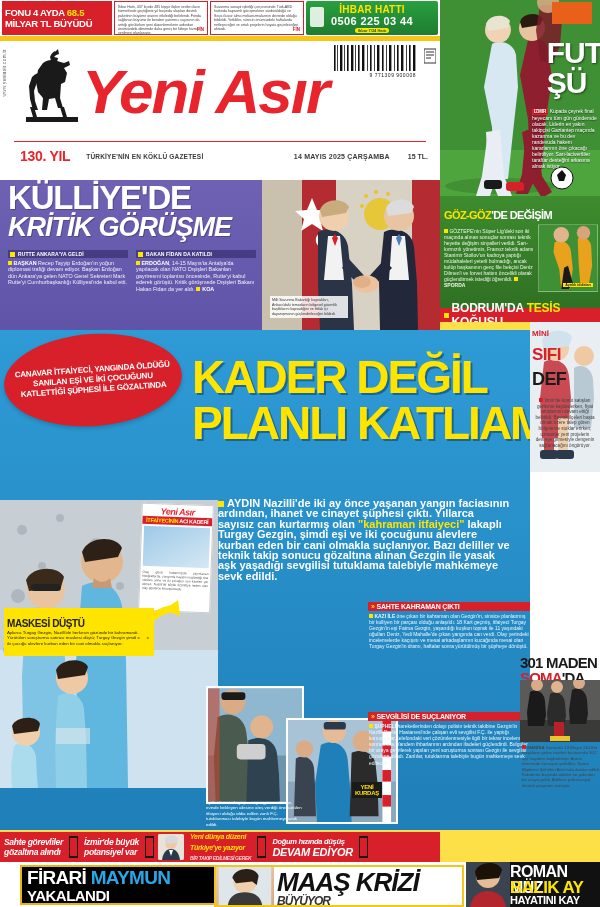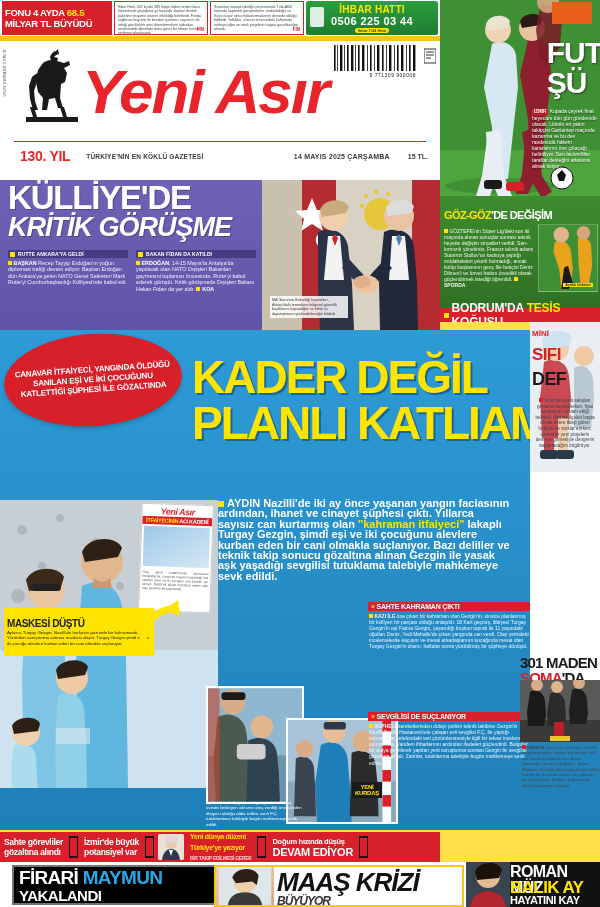--- a/index.html
+++ b/index.html
@@ -130,30 +130,30 @@
   .soma { position:absolute; left:520px; top:655px; width:80px; }
   .soma .s1 { color:#1a1a1a; font-weight:800; font-size:15px; line-height:15px; letter-spacing:-.8px; }
   .soma .s1 .r { color:#d8202a; }
   .somaphoto { position:absolute; left:520px; top:680px; width:80px; height:62px; overflow:hidden; }
   .somatxt { position:absolute; left:522px; top:745px; width:78px; font-size:4.4px; line-height:5.4px; color:#444; }
   .somatxt .sq { width:4px; height:4px; background:#d8202a; display:inline-block; }
 
   
   .redstrip { position:absolute; left:0; top:832px; width:440px; height:30px; background:#d8202a; display:flex; align-items:center; overflow:hidden; }
   .rs-item { display:flex; align-items:center; height:30px; padding:0 4px; }
-  .rs-item .rtxt { color:#fff; font-weight:800; font-size:8.5px; line-height:10px; letter-spacing:-.3px; }
+  .rs-item .rtxt { color:#fff; font-weight:800; font-size:8.5px; line-height:10px; letter-spacing:-.3px;font-style:italic; }
   .rs-item .rtxt .y { color:#ffe400; }
   .rs-item .rtxt .sm { font-size:5px; font-weight:700; color:#ffd0d0; display:block; }
   .rs-sep { width:9px; height:22px; background:#1a1a1a; flex:0 0 auto; margin:0 2px; position:relative; }
   .rs-sep::after { content:""; position:absolute; left:1px; top:2px; width:7px; height:18px; background:#d8202a; }
   .rs-face { width:26px; height:26px; border-radius:2px; overflow:hidden; flex:0 0 auto; margin:0 2px; }
 
   
   .brow { position:absolute; left:0; top:862px; width:600px; height:45px; background:#fff; overflow:hidden; }
-  .firari { position:absolute; left:12px; top:3px; width:212px; height:40px; background:#000; border:2px solid #737373; }
+  .firari { position:absolute; left:20px; top:3px; width:212px; height:40px; background:#000; border:2px solid #eab308; }
   .firari .f1 { color:#fff; font-weight:800; font-size:19px; letter-spacing:-.7px; padding-left:5px; line-height:21px; }
   .firari .f1 .b { color:#29a7e8; }
   .firari .f2 { color:#fff; font-weight:800; font-size:15px; letter-spacing:-.5px; padding-left:5px; line-height:16px; }
   .maas { position:absolute; left:214px; top:3px; width:250px; height:42px; background:#fff; border:2px solid #f5c518; display:flex;font-style:italic; }
   .maas .mface { width:58px; height:100%; overflow:hidden; }
   .maas .mtxt { flex:1; color:#111; font-weight:800; font-size:26px; letter-spacing:-1px; line-height:26px; padding-left:3px; padding-top:2px; }
   .maas .mtxt .sub { font-size:12px; color:#333; display:block; line-height:12px; }
   .roman { position:absolute; left:466px; top:0; width:134px; height:45px; background:#111; overflow:hidden; }
   .roman .rface { position:absolute; left:0; top:0; width:44px; height:45px; overflow:hidden; }
   .roman .r1 { position:absolute; left:44px; top:2px; color:#fff; font-weight:800; font-size:16px; letter-spacing:-.6px; line-height:16px; }

